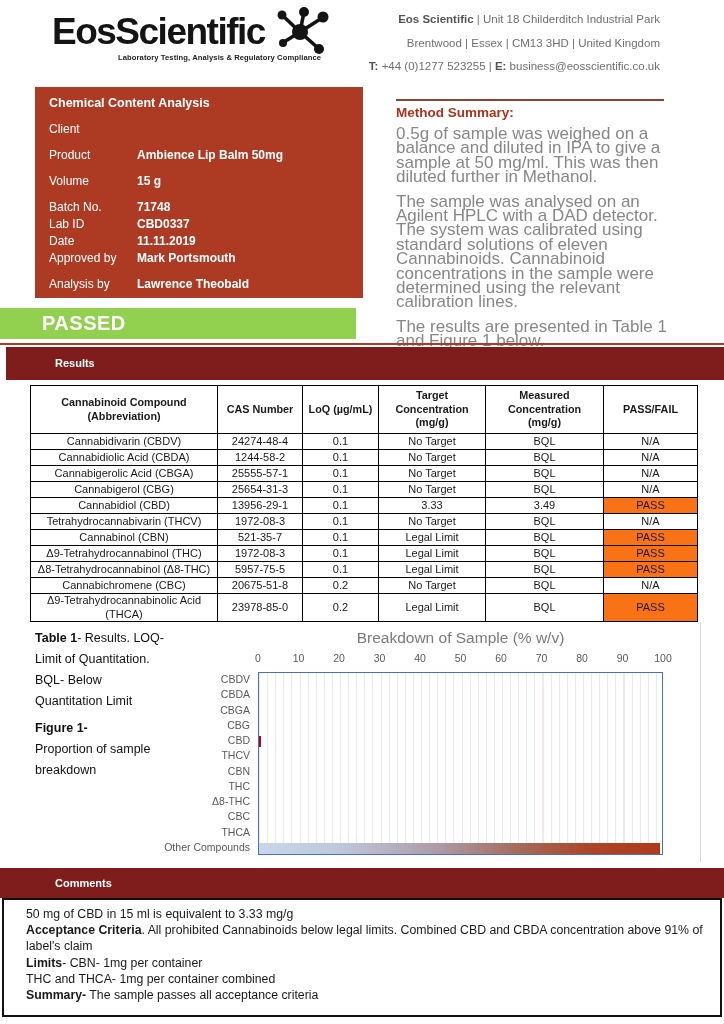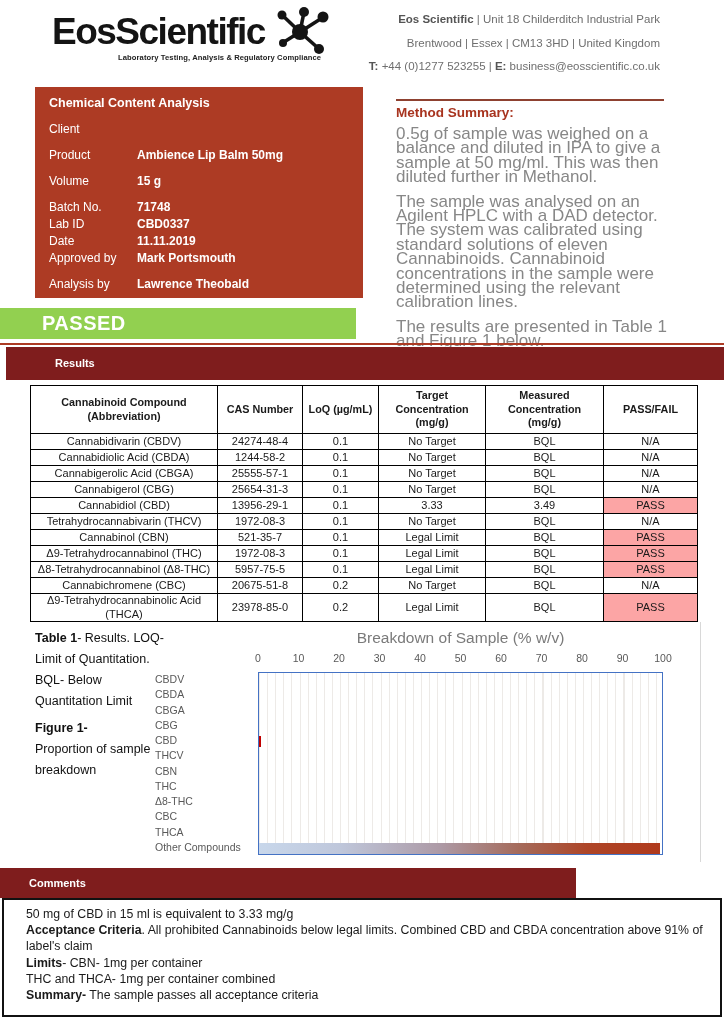--- a/index.html
+++ b/index.html
@@ -33,43 +33,43 @@
   .method-p{margin:0 0 10px 0;}
 
   
   .passed-banner{position:absolute;left:0;top:308px;width:356px;height:31px;background:#92d050;
                  color:#fff;font-weight:bold;font-size:20px;line-height:31px;padding-left:42px;
                  box-sizing:border-box;letter-spacing:.5px;}
   .results-hairline{position:absolute;left:0;top:343px;width:724px;height:2px;background:#ad3b24;}
   .red-bar{position:absolute;background:#7f1d1d;color:#fff;font-weight:bold;font-size:11px;
            box-sizing:border-box;}
   .results-bar{left:6px;top:347px;width:718px;height:33px;line-height:33px;padding-left:49px;}
-  .comments-bar{left:0;top:868px;width:576px;height:30px;line-height:30px;padding-left:29px;}
+  .comments-bar{left:0;top:868px;width:724px;height:30px;line-height:30px;padding-left:55px;}
 
   
   table.results{position:absolute;left:30px;top:385px;border-collapse:collapse;table-layout:fixed;
                 font-size:11px;background:#fff;padding-left:44px;}
   table.results th,table.results td{border:1px solid #000;text-align:center;vertical-align:middle;
                 padding:0 1px;line-height:13.5px;}
   table.results th{font-weight:bold;height:47px;font-size:10.8px;}
   table.results td{height:15px;}
-  td.pass{background:#fca5a5;}
+  td.pass{background:#f97316;}
 
   
   .note{position:absolute;left:35px;width:130px;font-size:12.5px;line-height:21px;color:#111;}
   .table-note{top:628px;}
   .figure-note{top:718px;}
 
   
   .chart-title{position:absolute;left:258px;top:629px;width:405px;text-align:center;
                font-size:15.5px;color:#7a7a7a;}
   .chart-ticks{position:absolute;left:0;top:652px;height:13px;width:724px;}
   .chart-tick{position:absolute;width:40px;text-align:center;font-size:10.5px;color:#595959;}
   .chart-cats{position:absolute;left:155px;top:672px;width:95px;}
-  .chart-cat{height:15.25px;line-height:15.25px;text-align:left;font-size:10.5px;color:#595959;
+  .chart-cat{height:15.25px;line-height:15.25px;text-align:right;font-size:10.5px;color:#595959;
              white-space:nowrap;}
   .chart-plot{position:absolute;left:258px;top:672px;width:405px;height:183px;box-sizing:border-box;
               border:1.5px solid #4472c4;
               background:repeating-linear-gradient(to right,#edeae7 0,#edeae7 1px,transparent 1px,transparent 8.1px);}
   .chart-bar{position:absolute;height:11px;}
   .bar-red{background:#c00000;}
   .bar-grad{background:linear-gradient(to right,#c8d7eb 0%,#bfc7db 20%,#ad9aa6 45%,#a56a5a 65%,#ae4527 82%,#b03a1c 100%);}
   .chart-right-line{position:absolute;left:700px;top:622px;width:1px;height:240px;background:#d8d8d8;}
 
   

